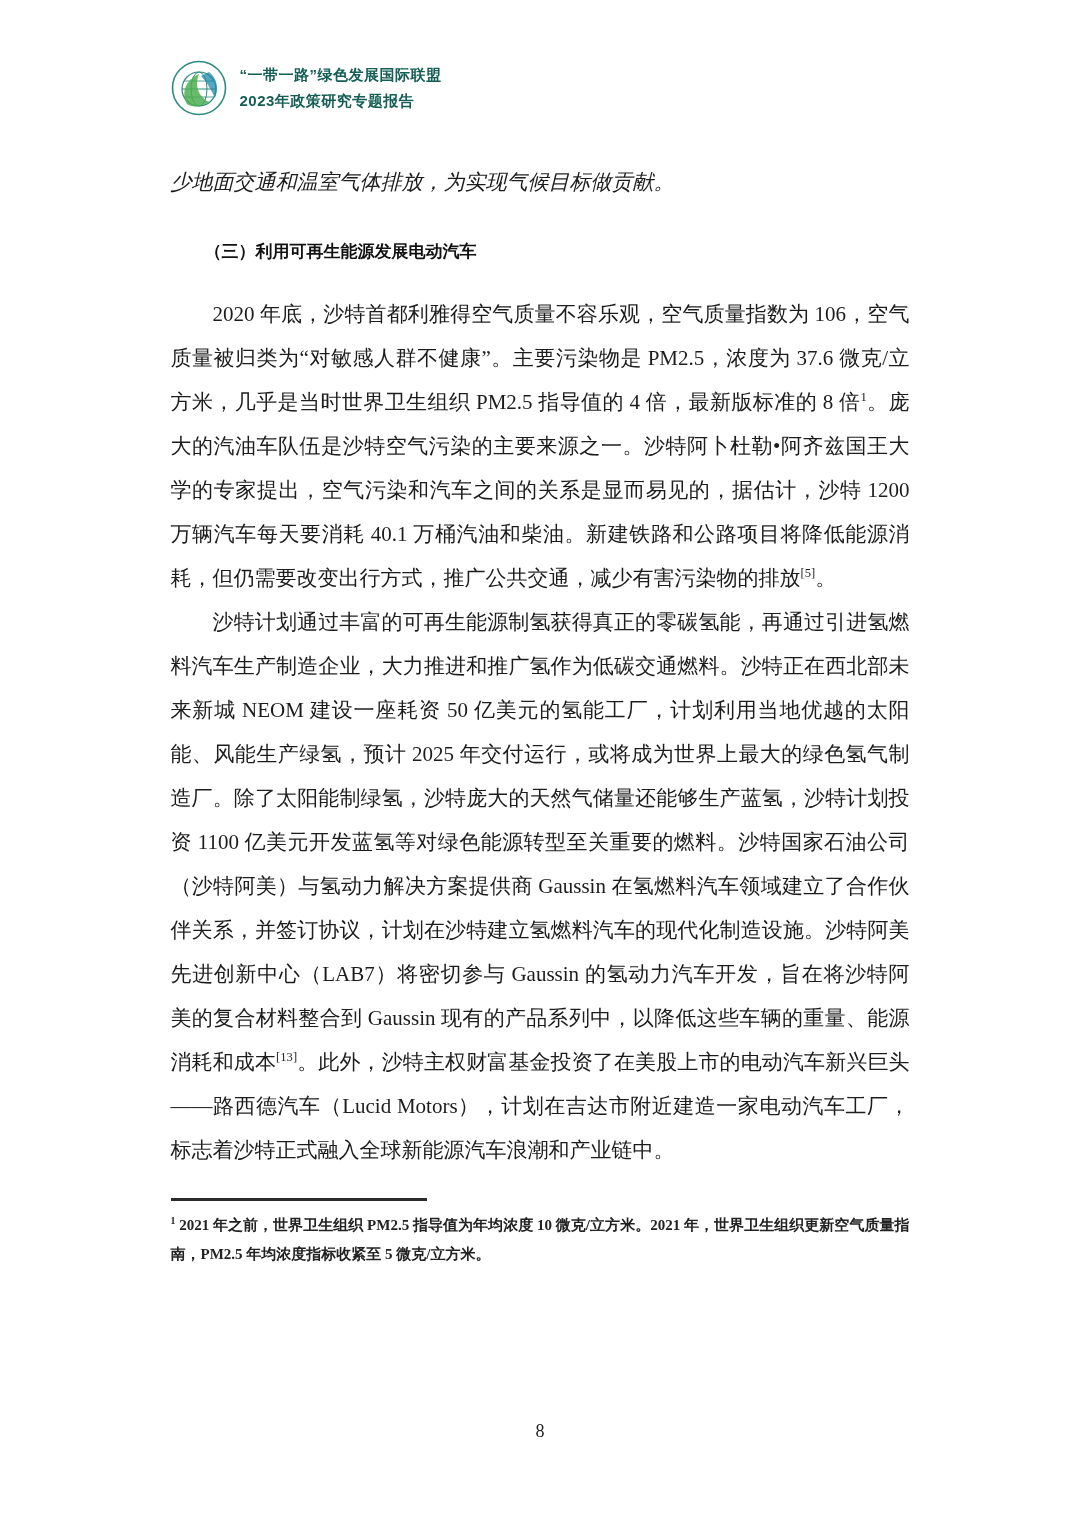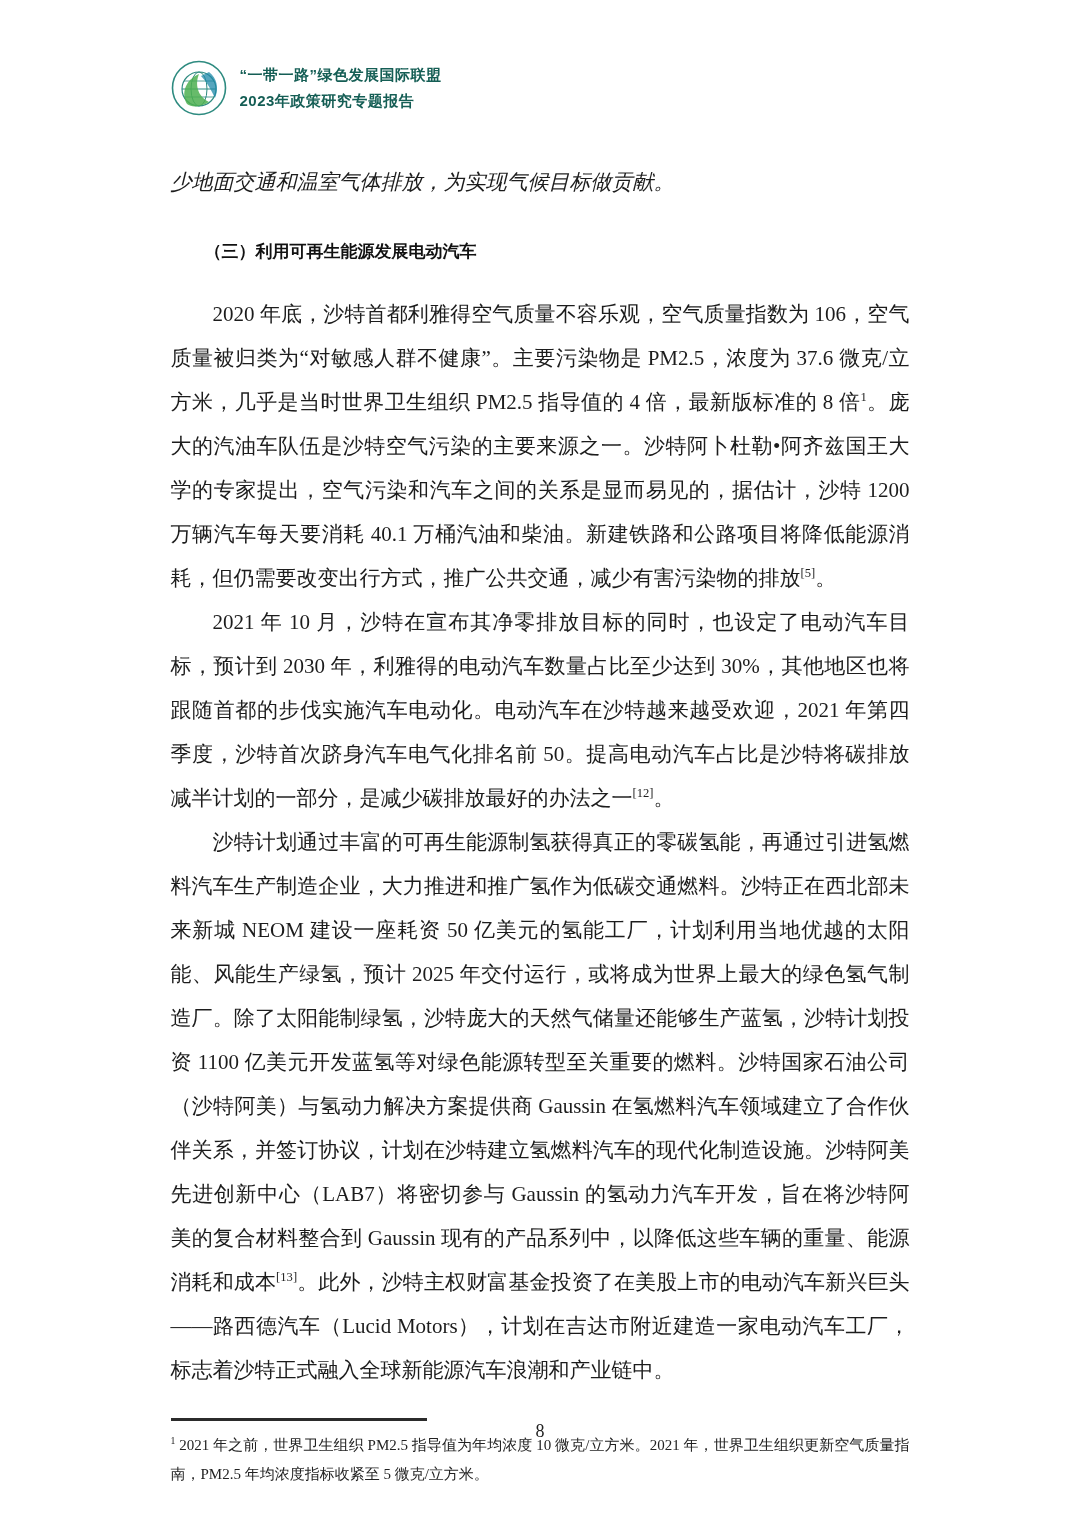--- a/index.html
+++ b/index.html
@@ -64,20 +64,21 @@
   .fn-rule {
     width: 256px;
     border-top: 3px solid #2b2b2b;
     margin-bottom: 10px;
   }
   .footnote {
     font-size: 15px;
     line-height: 29px;
     text-align: justify;
     color: #222222;
+    font-weight: bold;
   }
   .footnote sup { font-size: 0.65em; }
   
   .page-number {
     position: absolute;
     left: 0;
     right: 0;
     bottom: 84px;
     text-align: center;
     font-size: 18px;
@@ -109,21 +110,20 @@
   </div>
 
   <div class="body-text">
 
     <p class="cont">少地面交通和温室气体排放，为实现气候目标做贡献。</p>
 
     <h3 class="section-heading">（三）利用可再生能源发展电动汽车</h3>
 
     <p class="para"><span>2020 年底，沙特首都利雅得空气质量不容乐观，空气质量指数为 106，空气质量被归类为“对敏感人群不健康”。主要污染物是 PM2.5，浓度为 37.6 微克/立方米，几乎是当时世界卫生组织 PM2.5 指导值的 4 倍，最新版标准的 8 倍</span><sup>1</sup><span>。庞大的汽油车队伍是沙特空气污染的主要来源之一。沙特阿卜杜勒•阿齐兹国王大学的专家提出，空气污染和汽车之间的关系是显而易见的，据估计，沙特 1200 万辆汽车每天要消耗 40.1 万桶汽油和柴油。新建铁路和公路项目将降低能源消耗，但仍需要改变出行方式，推广公共交通，减少有害污染物的排放</span><sup>[5]</sup><span>。</span></p>
 
-    <p class="para"><span>2021 年 10 月，沙特在宣布其净零排放目标的同时，也设定了电动汽车目标，预计到 2030 年，利雅得的电动汽车数量占比至少达到 30%，其他地区也将跟随首都的步伐实施汽车电动化。电动汽车在沙特越来越受欢迎，2021 年第四季度，沙特首次跻身汽车电气化排名前 50。提高电动汽车占比是沙特将碳排放减半计划的一部分，是减少碳排放最好的办法之一</span><sup>[12]</sup><span>。</span></p>
 
     <p class="para"><span>沙特计划通过丰富的可再生能源制氢获得真正的零碳氢能，再通过引进氢燃料汽车生产制造企业，大力推进和推广氢作为低碳交通燃料。沙特正在西北部未来新城 NEOM 建设一座耗资 50 亿美元的氢能工厂，计划利用当地优越的太阳能、风能生产绿氢，预计 2025 年交付运行，或将成为世界上最大的绿色氢气制造厂。除了太阳能制绿氢，沙特庞大的天然气储量还能够生产蓝氢，沙特计划投资 1100 亿美元开发蓝氢等对绿色能源转型至关重要的燃料。沙特国家石油公司（沙特阿美）与氢动力解决方案提供商 Gaussin 在氢燃料汽车领域建立了合作伙伴关系，并签订协议，计划在沙特建立氢燃料汽车的现代化制造设施。沙特阿美先进创新中心（LAB7）将密切参与 Gaussin 的氢动力汽车开发，旨在将沙特阿美的复合材料整合到 Gaussin 现有的产品系列中，以降低这些车辆的重量、能源消耗和成本</span><sup>[13]</sup><span>。此外，沙特主权财富基金投资了在美股上市的电动汽车新兴巨头——路西德汽车（Lucid Motors），计划在吉达市附近建造一家电动汽车工厂，标志着沙特正式融入全球新能源汽车浪潮和产业链中。</span></p>
 
   </div>
 
   <div class="footnote-block">
     <div class="fn-rule"></div>
     <p class="footnote"><sup>1</sup><span> 2021 年之前，世界卫生组织 PM2.5 指导值为年均浓度 10 微克/立方米。2021 年，世界卫生组织更新空气质量指南，PM2.5 年均浓度指标收紧至 5 微克/立方米。</span></p>
   </div>
 

